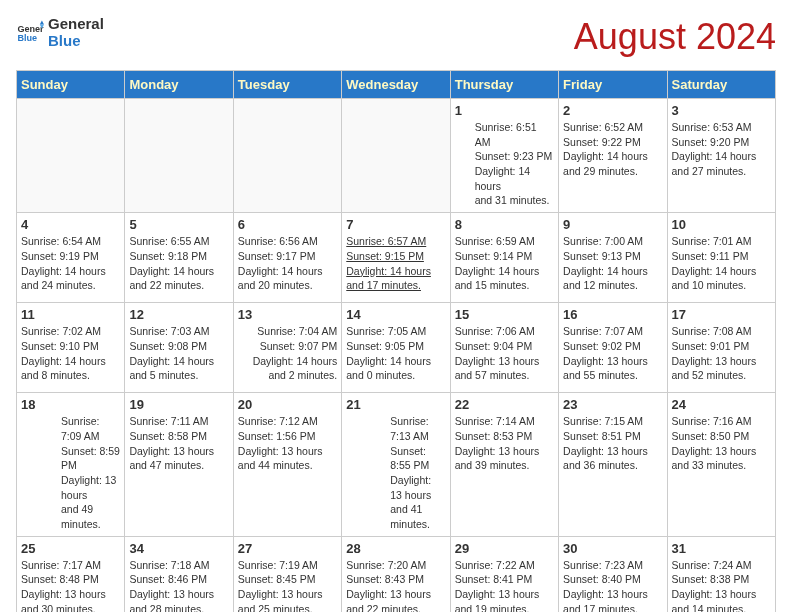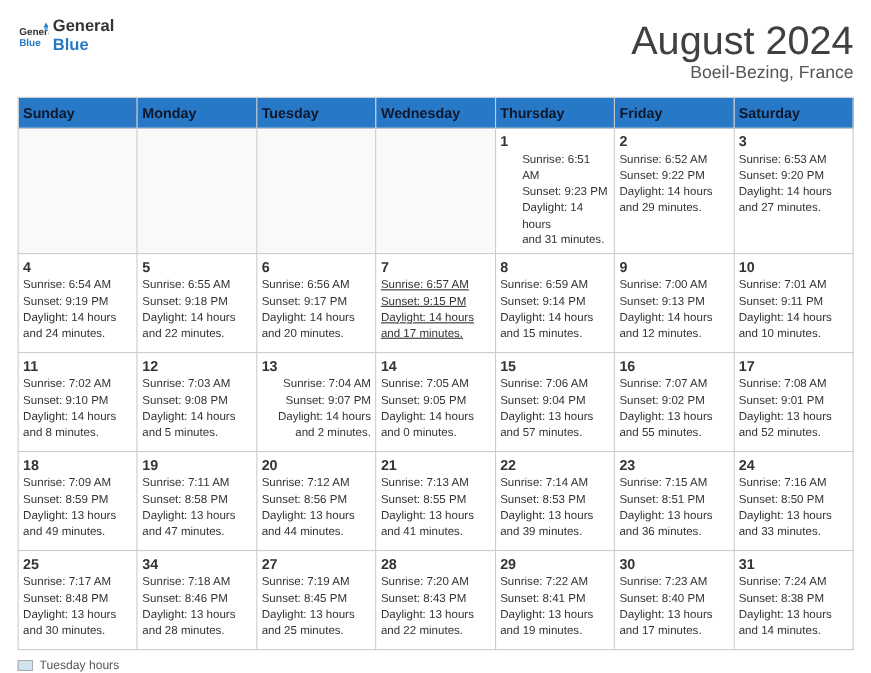--- a/index.html
+++ b/index.html
@@ -23,35 +23,35 @@
     }
     .logo-icon {
       width: 28px;
       height: 28px;
     }
     .title-area {
       text-align: right;
     }
     .month-year {
       font-size: 36px;
-      color: #404040;
+      color: #b91c1c;
       font-weight: normal;
     }
     .location {
       font-size: 16px;
       color: #555;
     }
     .calendar {
       width: 100%;
       border-collapse: collapse;
       font-size: 11px;
     }
     .calendar th {
       background-color: #2878c8;
-      color: #0f172a;
+      color: #fef9c3;
       padding: 6px 4px;
       text-align: left;
       font-size: 13px;
       font-weight: bold;
       border: 1px solid #ccc;
     }
     .calendar td {
       border: 1px solid #ccc;
       vertical-align: top;
       padding: 4px;
@@ -104,21 +104,20 @@
       <polygon points="34,8 40,8 37,2" fill="#2878c8"></polygon>
       <polygon points="34,8 40,8 37,14" fill="#5aaae8"></polygon>
     </svg>
     <div>
       <div style="font-size:15px;font-weight:bold;color:#333;line-height:1.1;">General</div>
       <div style="font-size:15px;font-weight:bold;color:#2878c8;line-height:1.1;">Blue</div>
     </div>
   </div>
   <div class="title-area">
     <div class="month-year">August 2024</div>
-    <div class="location">Boeil-Bezing, France</div>
   </div>
 </div>
 
 <table class="calendar">
   <thead>
     <tr>
     <th>Sunday</th>
         <th>Monday</th>
         <th>Tuesday</th>
         <th>Wednesday</th>
@@ -253,42 +252,42 @@
           <span class="day-number">17</span>
           <div class="day-info" style="white-space: pre-line;">Sunrise: 7:08 AM
 Sunset: 9:01 PM
 Daylight: 13 hours
 and 52 minutes.</div>
         </td>
       </tr>
       <tr class="calendar-row">
         <td>
           <span class="day-number">18</span>
-          <div class="day-info" style="white-space: pre-line;">Sunrise: 7:09 AM
+          <div class="day-info" style="white-space: pre-line; margin-left: 40px;">Sunrise: 7:09 AM
 Sunset: 8:59 PM
 Daylight: 13 hours
 and 49 minutes.</div>
         </td>
         <td>
           <span class="day-number">19</span>
           <div class="day-info" style="white-space: pre-line;">Sunrise: 7:11 AM
 Sunset: 8:58 PM
 Daylight: 13 hours
 and 47 minutes.</div>
         </td>
         <td>
           <span class="day-number">20</span>
           <div class="day-info" style="white-space: pre-line;">Sunrise: 7:12 AM
-Sunset: 8:56 PM
+Sunset: 1:56 PM
 Daylight: 13 hours
 and 44 minutes.</div>
         </td>
         <td>
           <span class="day-number">21</span>
-          <div class="day-info" style="white-space: pre-line;">Sunrise: 7:13 AM
+          <div class="day-info" style="white-space: pre-line; margin-left: 44px;">Sunrise: 7:13 AM
 Sunset: 8:55 PM
 Daylight: 13 hours
 and 41 minutes.</div>
         </td>
         <td>
           <span class="day-number">22</span>
           <div class="day-info" style="white-space: pre-line;">Sunrise: 7:14 AM
 Sunset: 8:53 PM
 Daylight: 13 hours
 and 39 minutes.</div>

